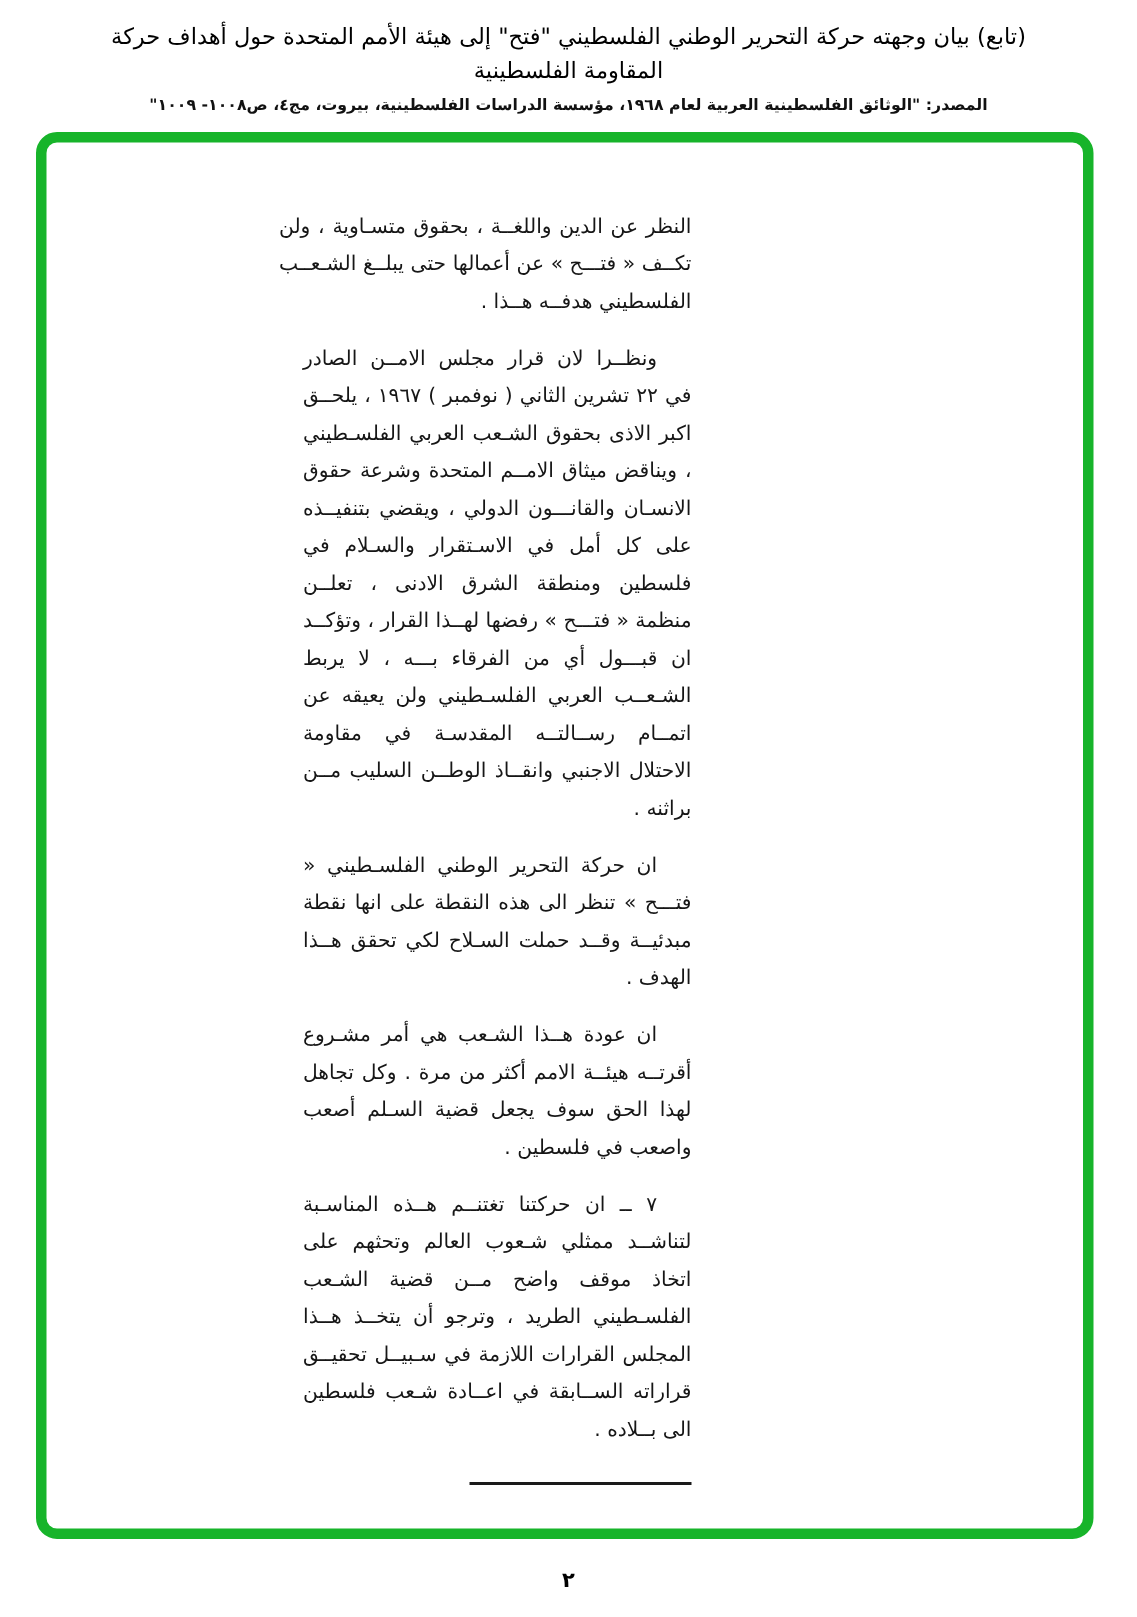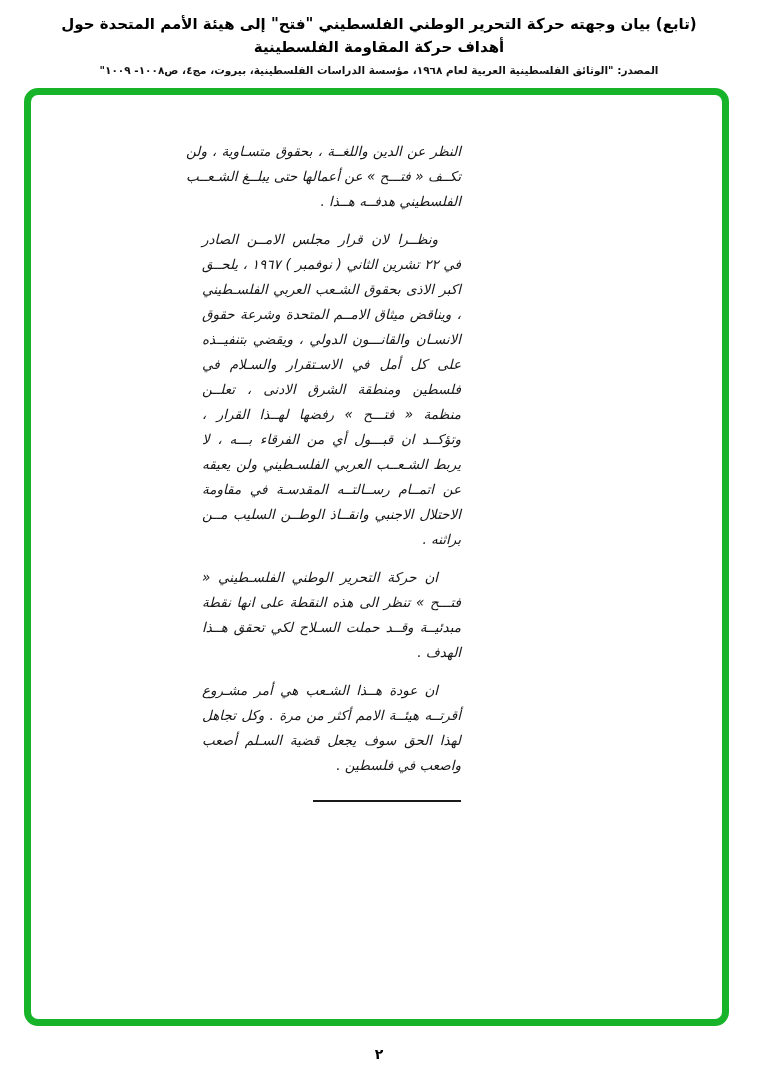--- a/index.html
+++ b/index.html
@@ -16,39 +16,38 @@
     overflow: hidden;
   }
   .header {
     position: absolute;
     top: 13px; left: 0; width: 100%;
     text-align: center;
     direction: rtl;
   }
   .doc-title {
     font-size: 15px;
-    font-weight: bold;
+    font-weight: normal;
     line-height: 1.5;
     padding: 0 48px;
     letter-spacing: 0;
   }
   .doc-source {
     font-size: 10.5px;
     font-weight: bold;
     margin-top: 6px;
     color: #111;
   }
   .frame {
     position: absolute;
     left: 24px; top: 88px;
     width: 705px; height: 938px;
     border: 7px solid #17b42a;
     border-radius: 14px;
     background: #ffffff;
-    font-style: italic;
   }
   .scan-text {
     position: absolute;
     left: 155px; top: 44px;
     width: 275px;
     direction: rtl;
     text-align: justify;
     text-justify: inter-word;
     font-size: 13.5px;
     line-height: 25px;
@@ -79,20 +78,21 @@
     <div class="doc-source">المصدر: "الوثائق الفلسطينية العربية لعام ١٩٦٨، مؤسسة الدراسات الفلسطينية، بيروت، مج٤، ص١٠٠٨- ١٠٠٩"</div>
   </div>
 
   <div class="frame" style="border-color: rgb(23, 180, 42);">
     <div class="scan-text">
       <div>
           <p class="para">النظر عن الدين واللغــة ، بحقوق متسـاوية ، ولن تكــف « فتـــح » عن أعمالها حتى يبلــغ الشـعــب الفلسطيني هدفــه هــذا .</p>
           <p class="para indent">ونظــرا لان قرار مجلس الامــن الصادر في ٢٢ تشرين الثاني ( نوفمبر ) ١٩٦٧ ، يلحــق اكبر الاذى بحقوق الشـعب العربي الفلسـطيني ، ويناقض ميثاق الامــم المتحدة وشرعة حقوق الانسـان والقانـــون الدولي ، ويقضي بتنفيــذه على كل أمل في الاسـتقرار والسـلام في فلسطين ومنطقة الشرق الادنى ، تعلــن منظمة « فتـــح » رفضها لهــذا القرار ، وتؤكــد ان قبـــول أي من الفرقاء بـــه ، لا يربط الشـعــب العربي الفلسـطيني ولن يعيقه عن اتمــام رســالتــه المقدسـة في مقاومة الاحتلال الاجنبي وانقــاذ الوطــن السليب مــن براثنه .</p>
           <p class="para indent">ان حركة التحرير الوطني الفلسـطيني « فتـــح » تنظر الى هذه النقطة على انها نقطة مبدئيــة وقــد حملت السـلاح لكي تحقق هــذا الهدف .</p>
           <p class="para indent">ان عودة هــذا الشـعب هي أمر مشـروع أقرتــه هيئــة الامم أكثر من مرة . وكل تجاهل لهذا الحق سوف يجعل قضية السـلم أصعب واصعب في فلسطين .</p>
+          <p class="para indent">٧ ــ ان حركتنا تغتنــم هــذه المناسـبة لتناشــد ممثلي شـعوب العالم وتحثهم على اتخاذ موقف واضح مــن قضية الشـعب الفلسـطيني الطريد ، وترجو أن يتخــذ هــذا المجلس القرارات اللازمة في سـبيــل تحقيــق قراراته الســابقة في اعــادة شـعب فلسطين الى بــلاده .</p>
         </div>
       <div class="divider"></div>
     </div>
   </div>
 
   <div class="page-num">٢</div>
 
 </div>
 
 </body></html>

